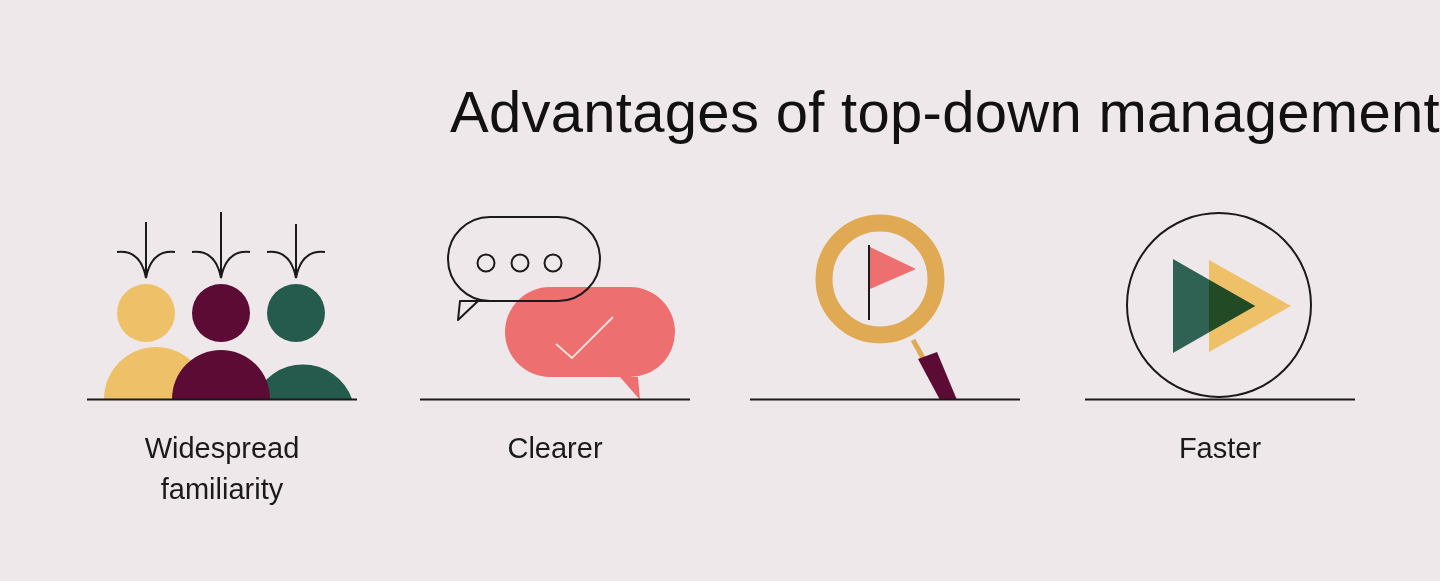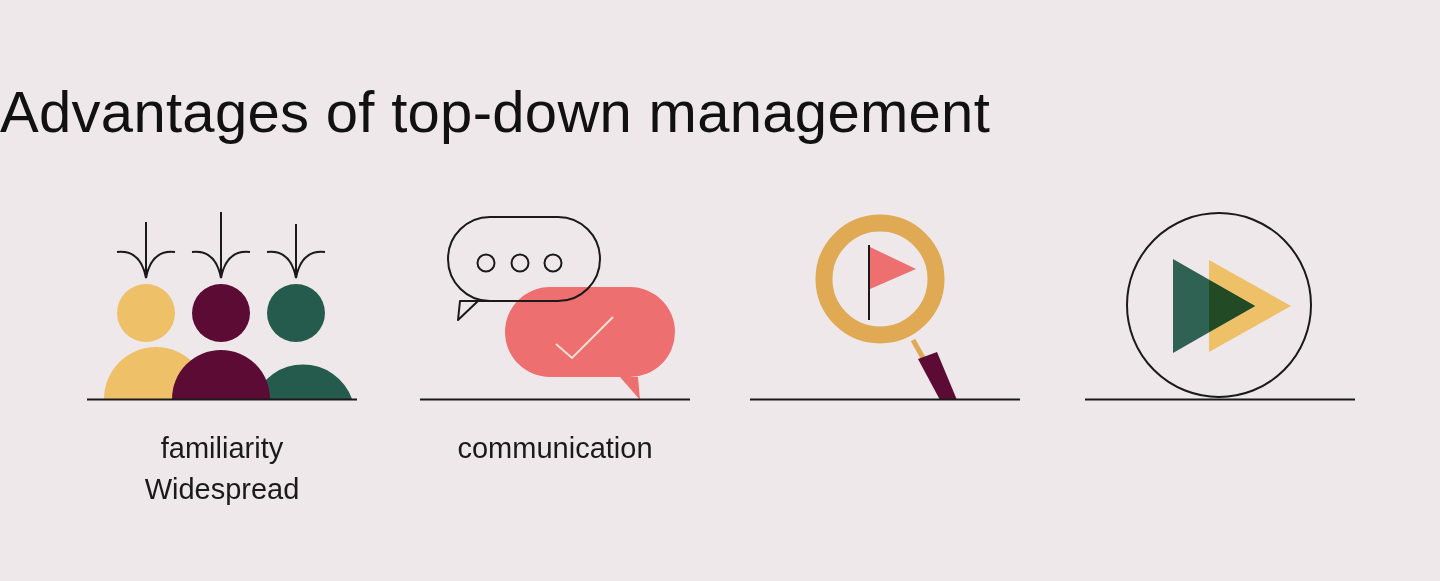--- a/index.html
+++ b/index.html
@@ -5,21 +5,21 @@
   html, body { margin: 0; padding: 0; }
   body {
     width: 1440px; height: 581px; overflow: hidden;
     background: #efe8ea;
     font-family: "Liberation Sans", "DejaVu Sans", sans-serif;
     color: #151515;
     position: relative;
   }
   .title {
     position: absolute; left: 0; top: 78px; width: 1440px;
-    text-align: left; font-size: 58px; font-weight: 500;
+    text-align: right; font-size: 58px; font-weight: 500;
     letter-spacing: 0.3px; color: #111;
   }
   .card { position: absolute; top: 200px; width: 270px; height: 320px; }
   .card svg { position: absolute; left: 0; top: 0; }
   .label {
     position: absolute; left: 0; top: 228px; width: 270px;
     text-align: center; font-size: 29px; line-height: 41px; color: #1a1a1a;
   }
 </style>
 </head>
@@ -39,37 +39,37 @@
     </g>
     <circle cx="59" cy="113" r="29" fill="#eec169"></circle>
     <circle cx="134" cy="113" r="29" fill="#5c0b35"></circle>
     <circle cx="209" cy="113" r="29" fill="#255b4c"></circle>
     <path d="M17 199 A52 52 0 0 1 121 199 Z" fill="#eec169"></path>
     <path d="M167 199 A52 52 0 0 1 265 199 Z" fill="#255b4c"></path>
     <path d="M85 199 A49 49 0 0 1 183 199 Z" fill="#5c0b35"></path>
     <line x1="0" y1="199.5" x2="270" y2="199.5" stroke="#1a1a1a" stroke-width="2"></line>
   </svg>
   <div class="label">
+    <div>Widespread</div>
     <div>familiarity</div>
-    <div>Widespread</div>
   </div>
 </div>
 
 <div class="card" style="left:420px;">
   <svg width="270" height="205" viewBox="0 0 270 205">
     <path d="M130 87 L210 87 A45 45 0 0 1 210 177 L200 177 L220 200 L218 177 L130 177 A45 45 0 0 1 130 87 Z" fill="#ed6f6f"></path>
     <path d="M70 17 L138 17 A42 42 0 0 1 138 101 L58 101 L38 120 L40 101 L70 101 A42 42 0 0 1 70 17 Z" fill="none" stroke="#1a1a1a" stroke-width="2" stroke-linejoin="round"></path>
     <circle cx="66" cy="63" r="8.5" fill="none" stroke="#1a1a1a" stroke-width="2"></circle>
     <circle cx="100" cy="63" r="8.5" fill="none" stroke="#1a1a1a" stroke-width="2"></circle>
     <circle cx="133" cy="63" r="8.5" fill="none" stroke="#1a1a1a" stroke-width="2"></circle>
     <polyline points="136,144 152,158 193,117" fill="none" stroke="#f4e0d9" stroke-width="2"></polyline>
     <line x1="0" y1="199.5" x2="270" y2="199.5" stroke="#1a1a1a" stroke-width="2"></line>
   </svg>
   <div class="label">
-    <div>communication</div>
+    <div>Clearer</div>
   </div>
 </div>
 
 <div class="card" style="left:750px;">
   <svg width="270" height="205" viewBox="0 0 270 205">
     <line x1="163" y1="140" x2="177" y2="165" stroke="#e0aa55" stroke-width="5"></line>
     <polygon points="168,159 187,152 207,200 190,200" fill="#5c0b35"></polygon>
     <circle cx="130" cy="79" r="56" fill="none" stroke="#e0aa55" stroke-width="17"></circle>
     <polygon points="120,47 166,69 120,89" fill="#ed6f6f"></polygon>
     <line x1="119" y1="45" x2="119" y2="120" stroke="#1a1a1a" stroke-width="2"></line>
@@ -81,14 +81,15 @@
 
 <div class="card" style="left:1085px;">
   <svg width="270" height="205" viewBox="0 0 270 205">
     <circle cx="134" cy="105" r="92" fill="none" stroke="#1a1a1a" stroke-width="2"></circle>
     <polygon points="124,60 206,106 124,152" fill="#eec169"></polygon>
     <polygon points="88,59 170,106 88,153" fill="#255b4c" opacity="0.95"></polygon>
     <polygon points="124,80 170,106 124,132" fill="#224a25"></polygon>
     <line x1="0" y1="199.5" x2="270" y2="199.5" stroke="#1a1a1a" stroke-width="2"></line>
   </svg>
   <div class="label">
+    <div>Faster</div>
   </div>
 </div>
 
 </body></html>

